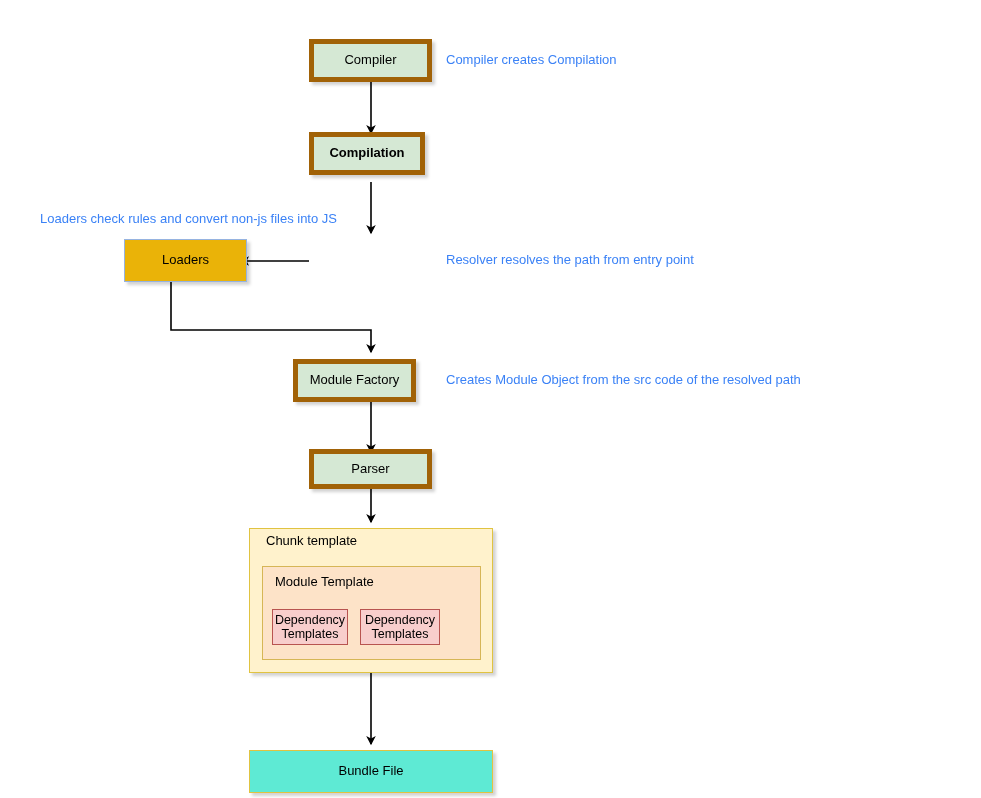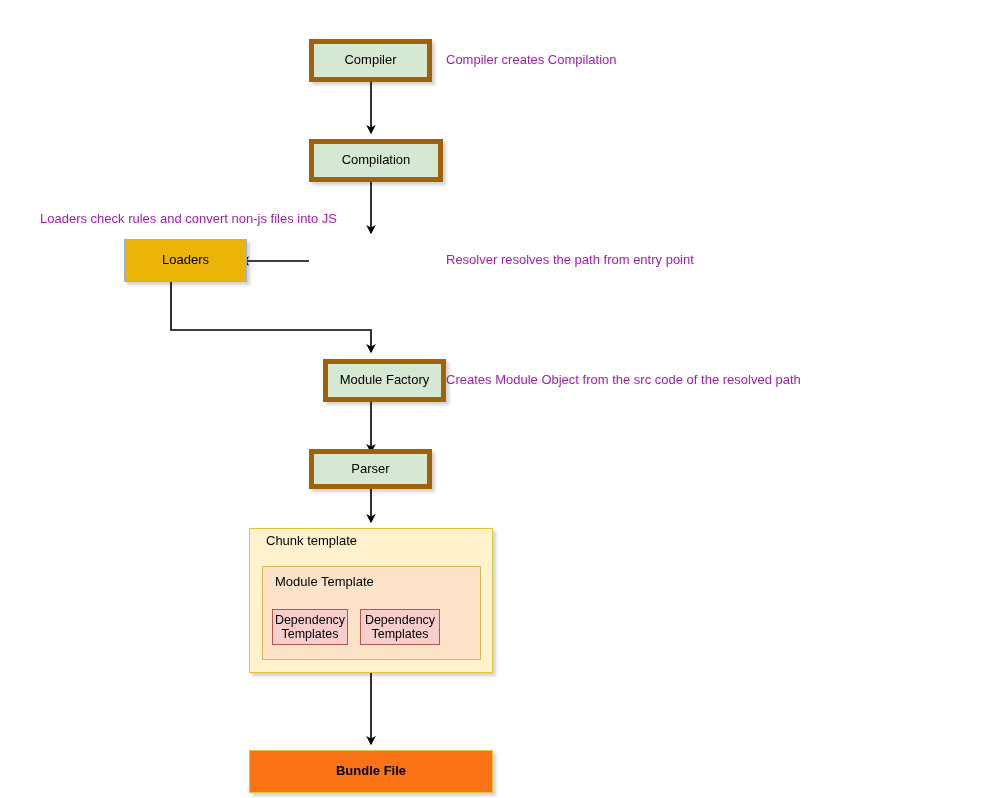--- a/index.html
+++ b/index.html
@@ -43,23 +43,22 @@
   .node-green {
     background: #d5e8d4;
     border: 5px solid #a16207;
   }
   .node-blue {
     background: #eab308;
     border: 1px solid #96b3e0;
     margin-left: 14px;
   }
   .node-yellow {
-    background: #f97316;
+    background: #5eead4;
     border: 1px solid #e0c341;
-    font-weight: bold;
   }
   .group-yellow {
     position: absolute;
     box-sizing: border-box;
     background: #fff2cc;
     border: 1px solid #e0c341;
     box-shadow: 3px 3px 3px rgba(0,0,0,0.18);
   }
   .group-peach {
     position: absolute;
@@ -82,21 +81,21 @@
     align-items: center;
     justify-content: center;
     font-size: 12.5px;
     line-height: 1.16;
     text-align: center;
   }
   .caption {
     position: absolute;
     font-size: 13px;
     white-space: nowrap;
-    color: #a21caf;
+    color: #3b82f6;
   }
 </style>
 </head>
 <body>
 
 <div id="canvas">
 
   <svg id="edges" viewBox="0 0 981 798" width="981" height="798">
     <defs>
       <marker id="arrow" markerWidth="10" markerHeight="10" refX="5.2" refY="3.4" orient="auto" markerUnits="strokeWidth">
@@ -130,30 +129,30 @@
 
     <g>
       <line x1="371" y1="673" x2="371" y2="744" stroke="#000000" stroke-width="1.6" marker-end="url(#arrow)"></line>
     </g>
   </svg>
 
   <div class="node node-green" style="left:309px; top:39px; width:123px; height:43px;">
     <span>Compiler</span>
   </div>
 
-  <div class="node node-green" style="left:309px; top:139px; width:134px; height:43px;">
+  <div class="node node-green" style="left:309px; top:132px; width:116px; height:43px;font-weight:bold;">
     <span>Compilation</span>
   </div>
 
 
   <div class="node node-blue" style="left:110px; top:239px; width:123px; height:43px;">
     <span>Loaders</span>
   </div>
 
-  <div class="node node-green" style="left:323px; top:359px; width:123px; height:43px;">
+  <div class="node node-green" style="left:293px; top:359px; width:123px; height:43px;">
     <span>Module Factory</span>
   </div>
 
   <div class="node node-green" style="left:309px; top:449px; width:123px; height:40px;">
     <span>Parser</span>
   </div>
 
   <div class="group-yellow" style="left:249px; top:528px; width:244px; height:145px;">
   </div>
   <div class="group-label" style="left:266px; top:533px;">Chunk template</div>

